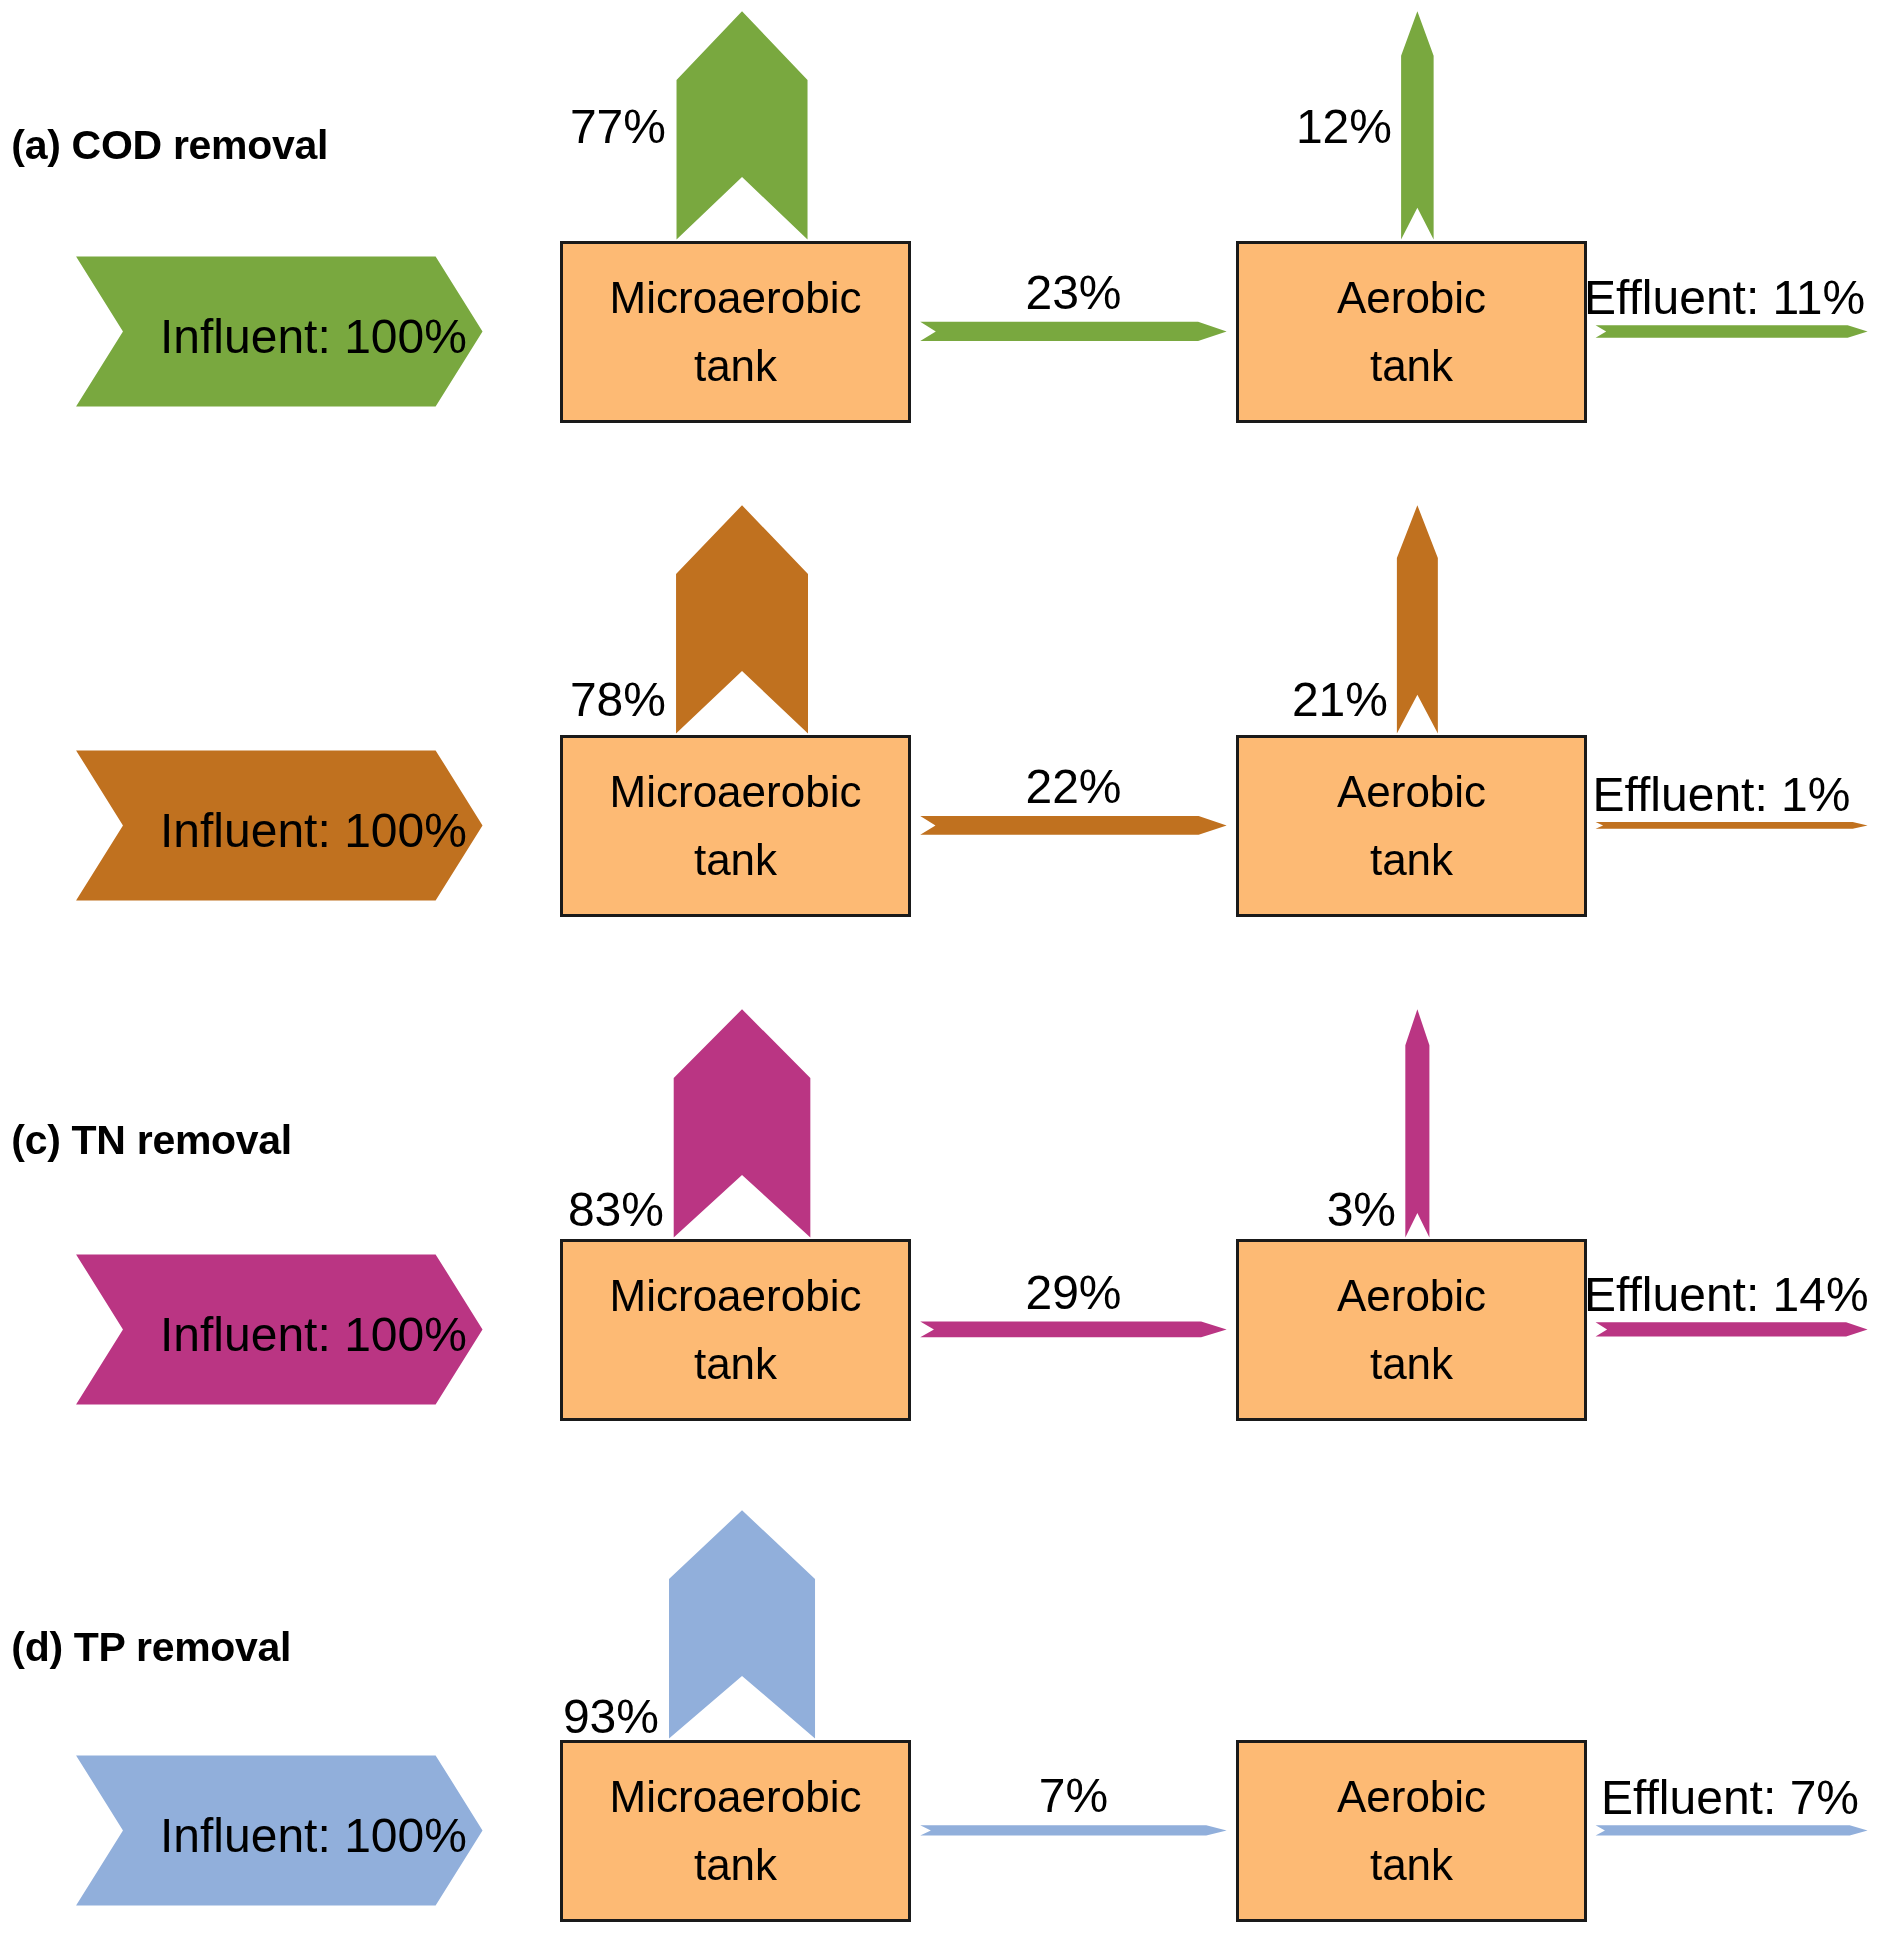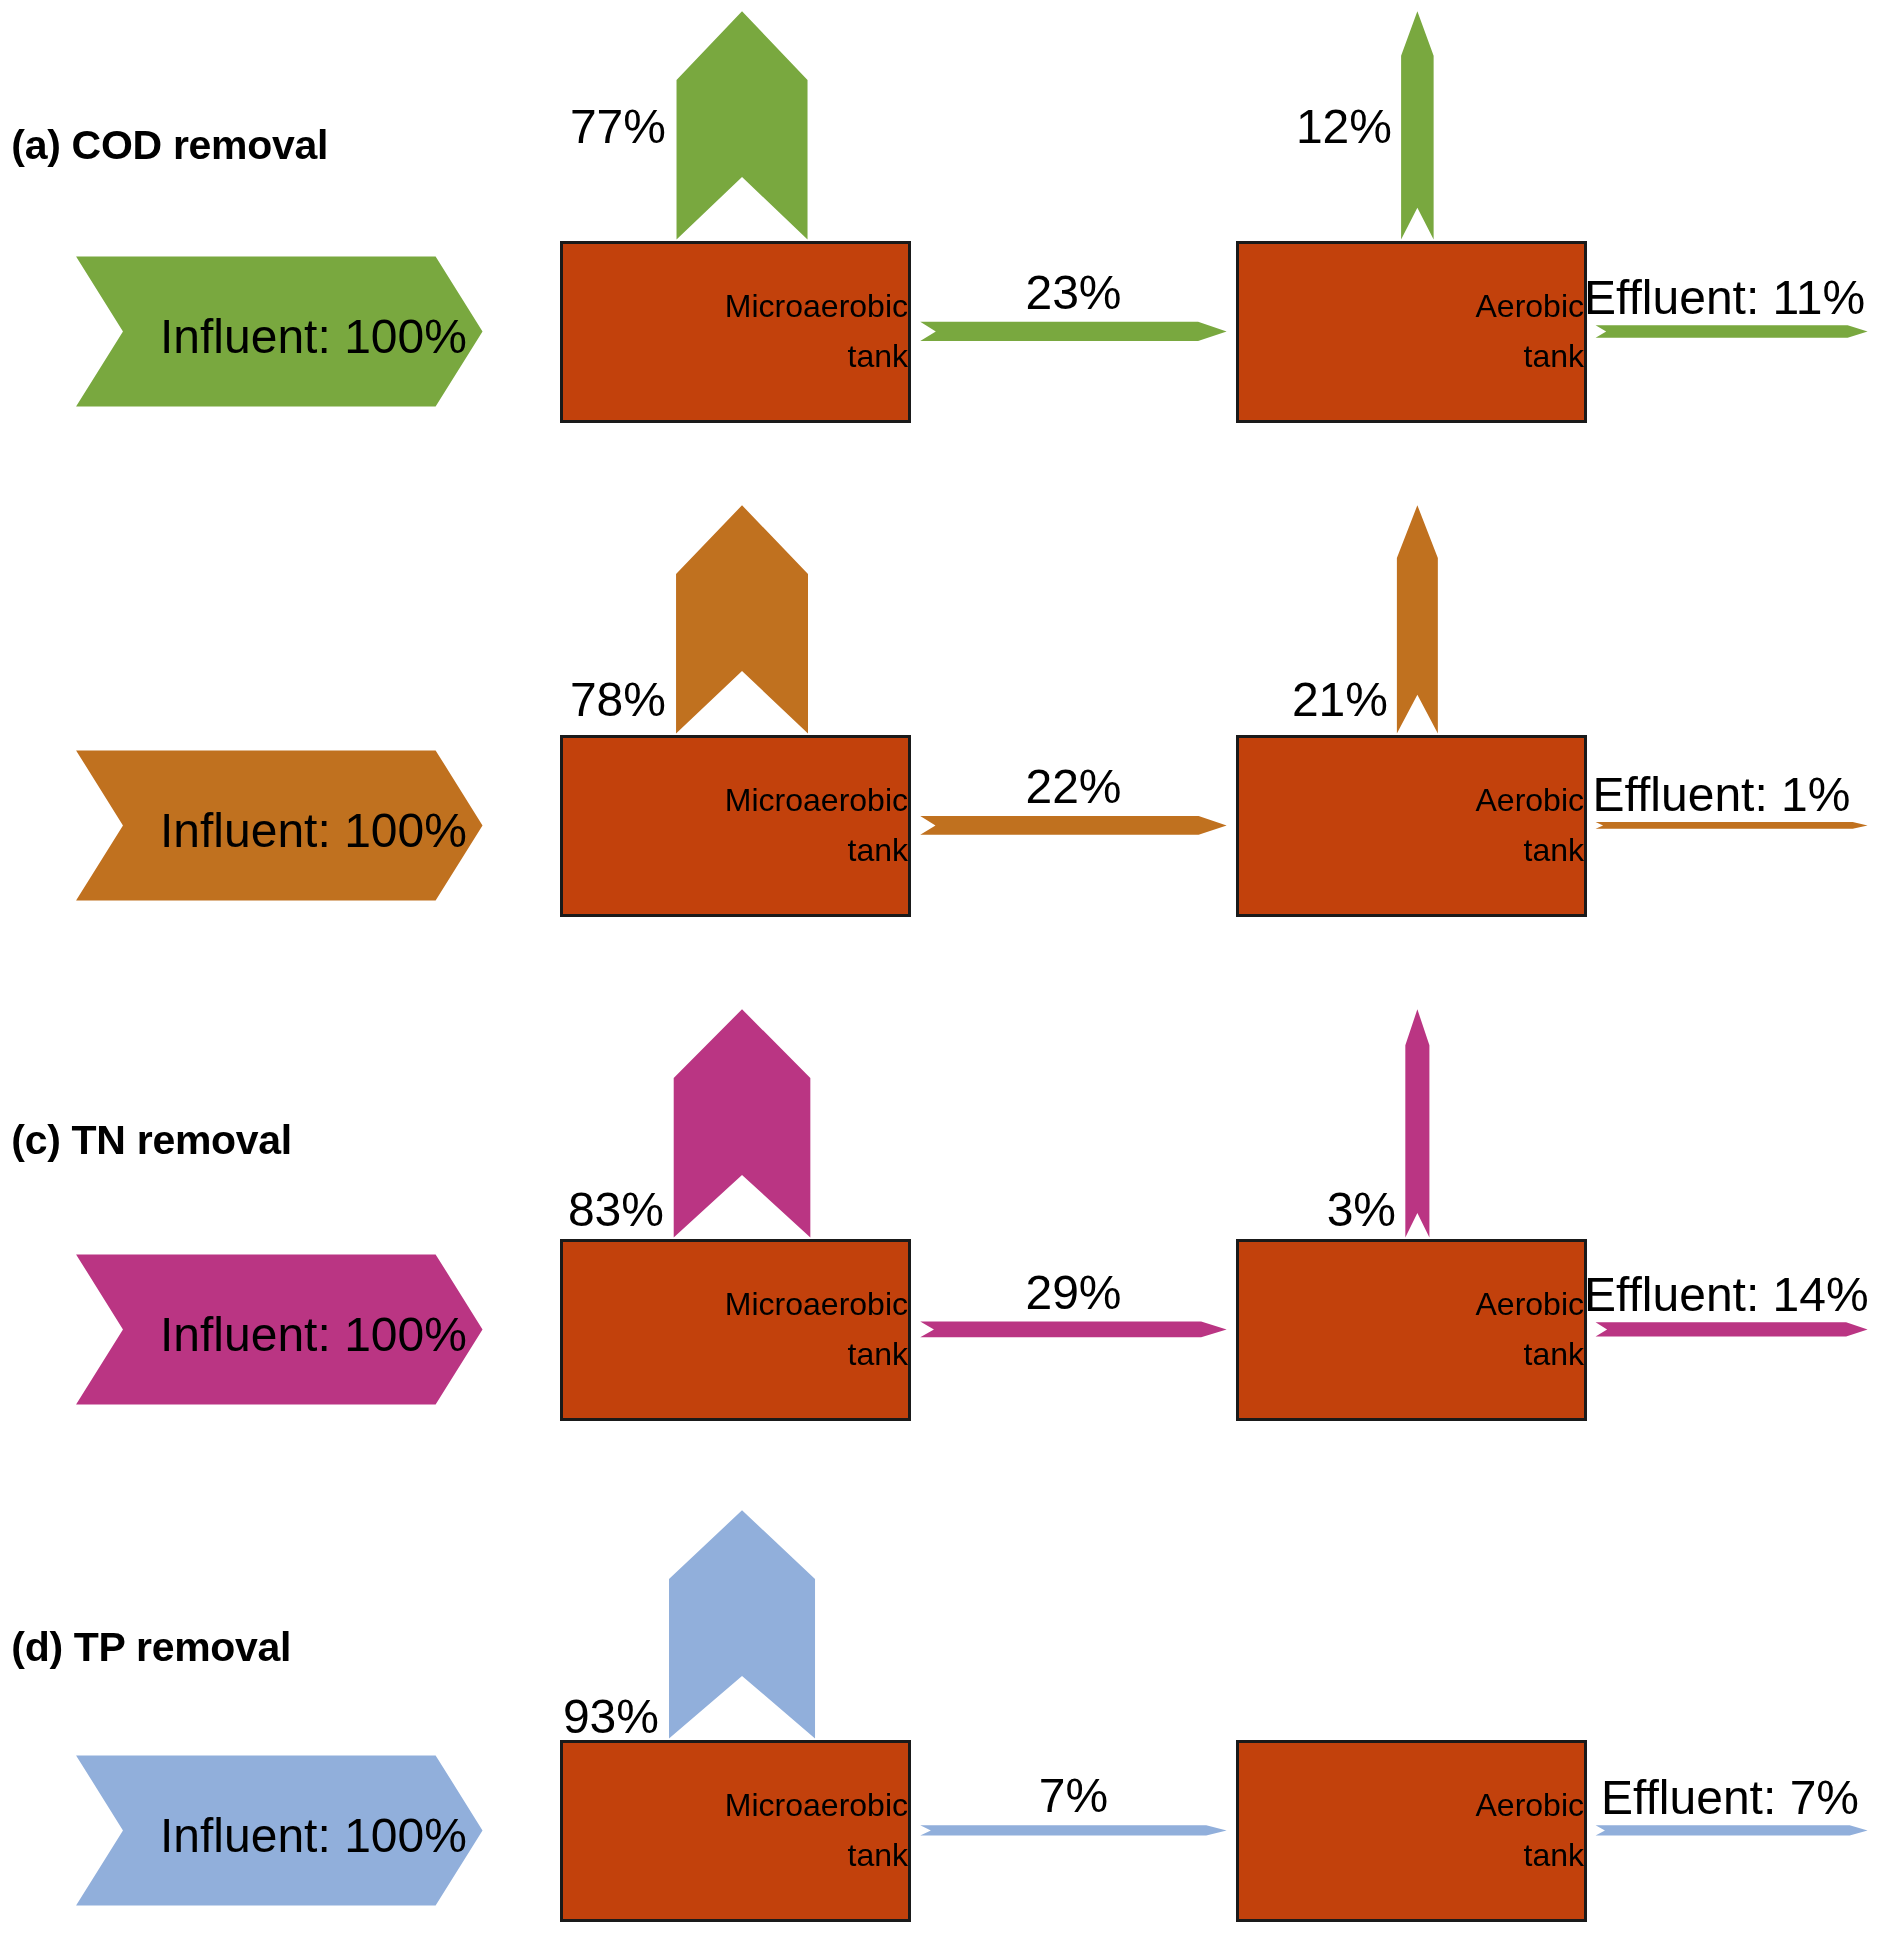--- a/index.html
+++ b/index.html
@@ -21,26 +21,26 @@
     white-space:nowrap;
     line-height:1;
   }
   .panel-title sub{font-size:0.62em;vertical-align:-0.30em;}
   .panel-title sup{font-size:0.62em;vertical-align:0.42em;}
 
   .tank{
     position:absolute;
     box-sizing:border-box;
     border:3.8px solid #1a1a1a;
-    background:#c2410c;
+    background:#fdba74;
     display:flex;
     flex-direction:column;
-    align-items:flex-end;
+    align-items:center;
     justify-content:center;
-    font-size:32px;
+    font-size:44px;
     line-height:1.55;
     text-align:center;
     white-space:nowrap;
     z-index:3;
   }
 
   .flow-label{
     position:absolute;
     font-size:48px;
     line-height:1;

